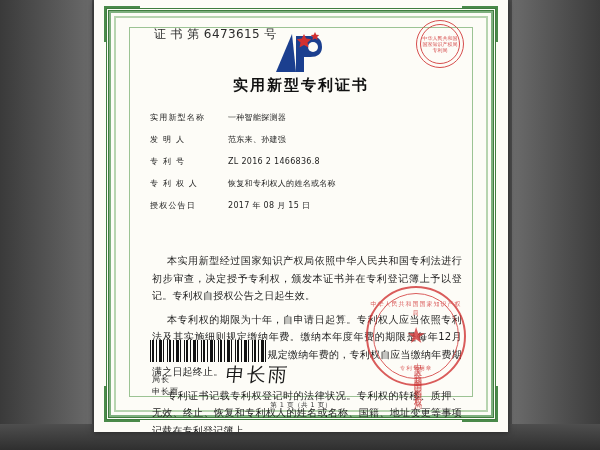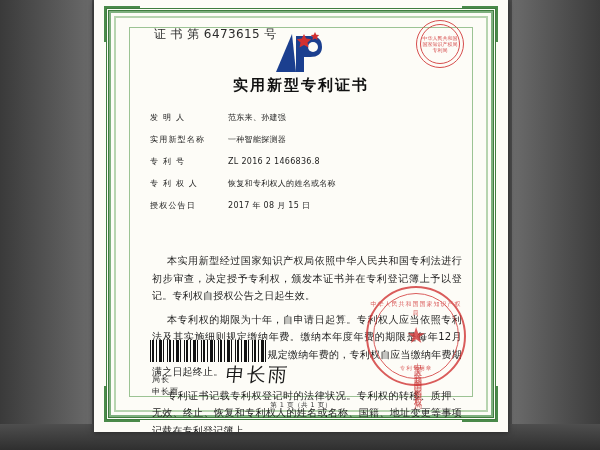--- a/index.html
+++ b/index.html
@@ -301,26 +301,26 @@
       <path d="M30 42 L30 6 L44 6 Q56 6 56 17 Q56 27 44 27 L38 27 L38 42 Z" fill="#1b3f8f"></path>
       <circle cx="47" cy="17" r="5" fill="#fdfcf7"></circle>
       <path d="M38 4 l2.2 4.6 5 .6 -3.7 3.4 1 5 -4.5-2.5 -4.5 2.5 1-5 -3.7-3.4 5-.6z" fill="#d23030"></path>
       <path d="M49 2 l1.3 2.7 2.9.4 -2.1 2 .5 2.9 -2.6-1.4 -2.6 1.4 .5-2.9 -2.1-2 2.9-.4z" fill="#d23030"></path>
     </svg>
 
     <div class="title">实用新型专利证书</div>
 
     <div class="fields">
       <div class="field">
+        <div class="label">实用新型名称</div>
+        <div class="value">一种智能探测器</div>
+      </div>
+      <div class="field">
         <div class="label">发 明 人</div>
         <div class="value">范东来、孙建强</div>
-      </div>
-      <div class="field">
-        <div class="label">实用新型名称</div>
-        <div class="value">一种智能探测器</div>
       </div>
       <div class="field">
         <div class="label">专 利 号</div>
         <div class="value">ZL 2016 2 1466836.8</div>
       </div>
       <div class="field">
         <div class="label">专 利 权 人</div>
         <div class="value">恢复和专利权人的姓名或名称</div>
       </div>
       <div class="field">

